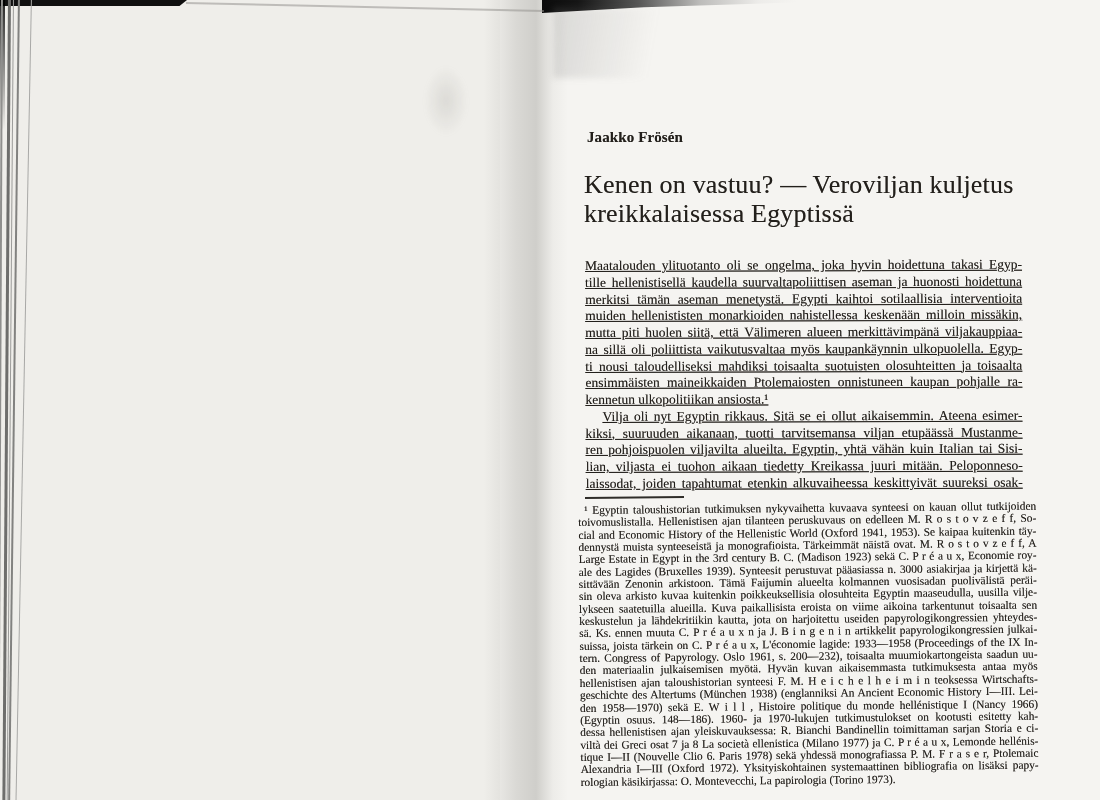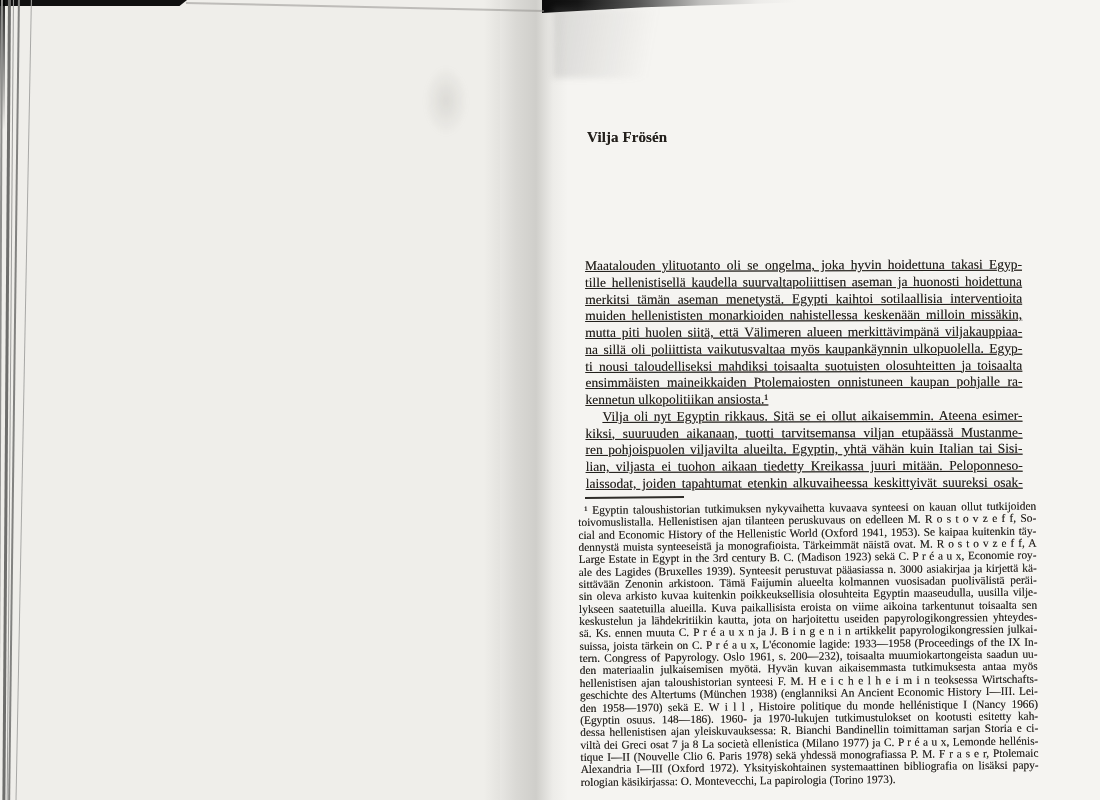--- a/index.html
+++ b/index.html
@@ -94,22 +94,28 @@
   <div class="band-top-left"></div>
   <div class="page-top-edge"></div>
   <div class="corner-shadow"></div>
   <div class="edge e1"></div>
   <div class="edge e2"></div>
   <div class="edge e3"></div>
   <div class="edge e4"></div>
   <div class="edge e5"></div>
   <div class="smudge"></div>
 
-  <div class="author">Vilja Frösén</div>
-
+  <div class="author">Jaakko Frösén</div>
+
+  <div class="title">
+
+      <div class="title-line">Kenen on vastuu? — Veroviljan kuljetus</div>
+
+      <div class="title-line">kreikkalaisessa Egyptissä</div>
+    </div>
 
   <div class="bodytext">
     <div>
 
         <div class="line">Maatalouden ylituotanto oli se ongelma, joka hyvin hoidettuna takasi Egyp-</div>
 
         <div class="line">tille hellenistisellä kaudella suurvaltapoliittisen aseman ja huonosti hoidettuna</div>
 
         <div class="line">merkitsi tämän aseman menetystä. Egypti kaihtoi sotilaallisia interventioita</div>
 

